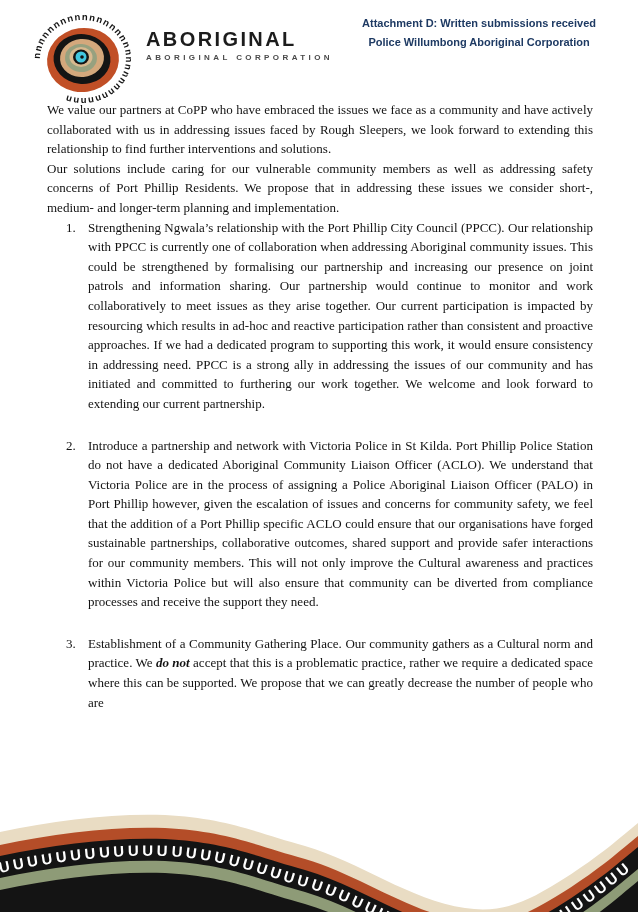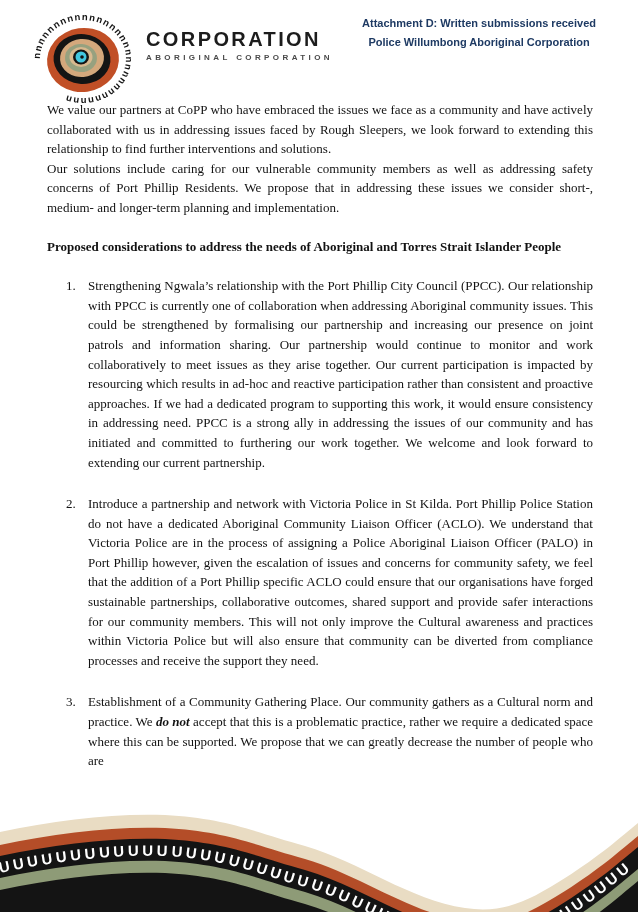--- a/index.html
+++ b/index.html
@@ -58,35 +58,34 @@
       <ellipse cx="51" cy="46" rx="16" ry="14" fill="#97a17f" transform="rotate(4 51 46)"></ellipse>
       <ellipse cx="51" cy="45" rx="11.5" ry="10" fill="#d8b98f"></ellipse>
       <ellipse cx="51" cy="45" rx="8" ry="7.5" fill="#141414"></ellipse>
       <circle cx="51" cy="45" r="5.5" fill="#42c7e0"></circle>
       <circle cx="52" cy="45" r="1.8" fill="#111111"></circle>
       <text font-family="Liberation Sans, sans-serif" font-size="9.5" font-weight="bold" fill="#141414" letter-spacing="1.2">
         <textPath href="#ringPath">nnnnnnnnnnnnnnnnnnnnnnnnnnnnnn</textPath>
       </text>
     </svg>
     <div class="wordmark">
-      <div class="wm2">CORPORATION</div>
+      <div class="wm2">ABORIGINAL</div>
       <div class="wm3">ABORIGINAL CORPORATION</div>
     </div>
   </div>
 
   <div class="attach">
     <div>Attachment D: Written submissions received</div>
     <div>Police Willumbong Aboriginal Corporation</div>
   </div>
 
   <div class="doc">
     <p>We value our partners at CoPP who have embraced the issues we face as a community and have actively collaborated with us in addressing issues faced by Rough Sleepers, we look forward to extending this relationship to find further interventions and solutions.</p>
     <p>Our solutions include caring for our vulnerable community members as well as addressing safety concerns of Port Phillip Residents. We propose that in addressing these issues we consider short-, medium- and longer-term planning and implementation.</p>
 
-    <h2>Proposed considerations to address the needs of Aboriginal and Torres Strait Islander People</h2>
 
 
     <div class="li">
       <span class="num">1.</span>
       <span>Strengthening Ngwala’s relationship with the Port Phillip City Council (PPCC). Our relationship with PPCC is currently one of collaboration when addressing Aboriginal community issues. This could be strengthened by formalising our partnership and increasing our presence on joint patrols and information sharing. Our partnership would continue to monitor and work collaboratively to meet issues as they arise together. Our current participation is impacted by resourcing which results in ad-hoc and reactive participation rather than consistent and proactive approaches. If we had a dedicated program to supporting this work, it would ensure consistency in addressing need. PPCC is a strong ally in addressing the issues of our community and has initiated and committed to furthering our work together. We welcome and look forward to extending our current partnership.</span>
     </div>
 
     <div class="li">
       <span class="num">2.</span>
       <span>Introduce a partnership and network with Victoria Police in St Kilda. Port Phillip Police Station do not have a dedicated Aboriginal Community Liaison Officer (ACLO). We understand that Victoria Police are in the process of assigning a Police Aboriginal Liaison Officer (PALO) in Port Phillip however, given the escalation of issues and concerns for community safety, we feel that the addition of a Port Phillip specific ACLO could ensure that our organisations have forged sustainable partnerships, collaborative outcomes, shared support and provide safer interactions for our community members. This will not only improve the Cultural awareness and practices within Victoria Police but will also ensure that community can be diverted from compliance processes and receive the support they need.</span>

